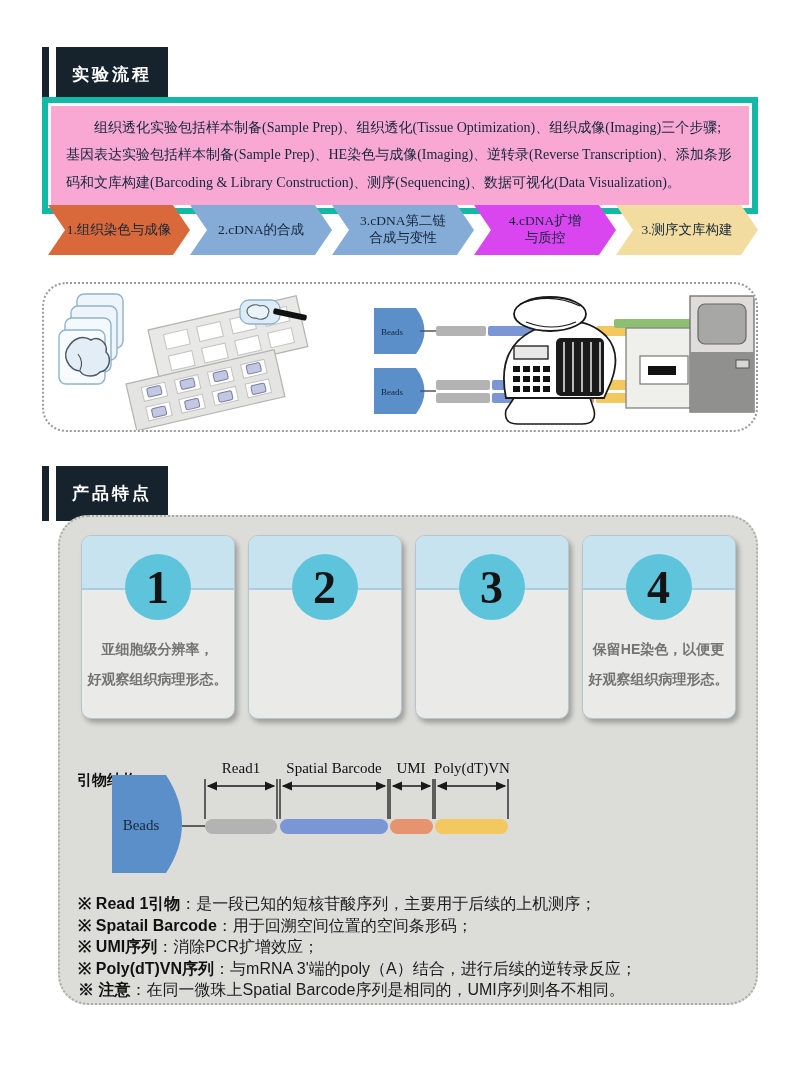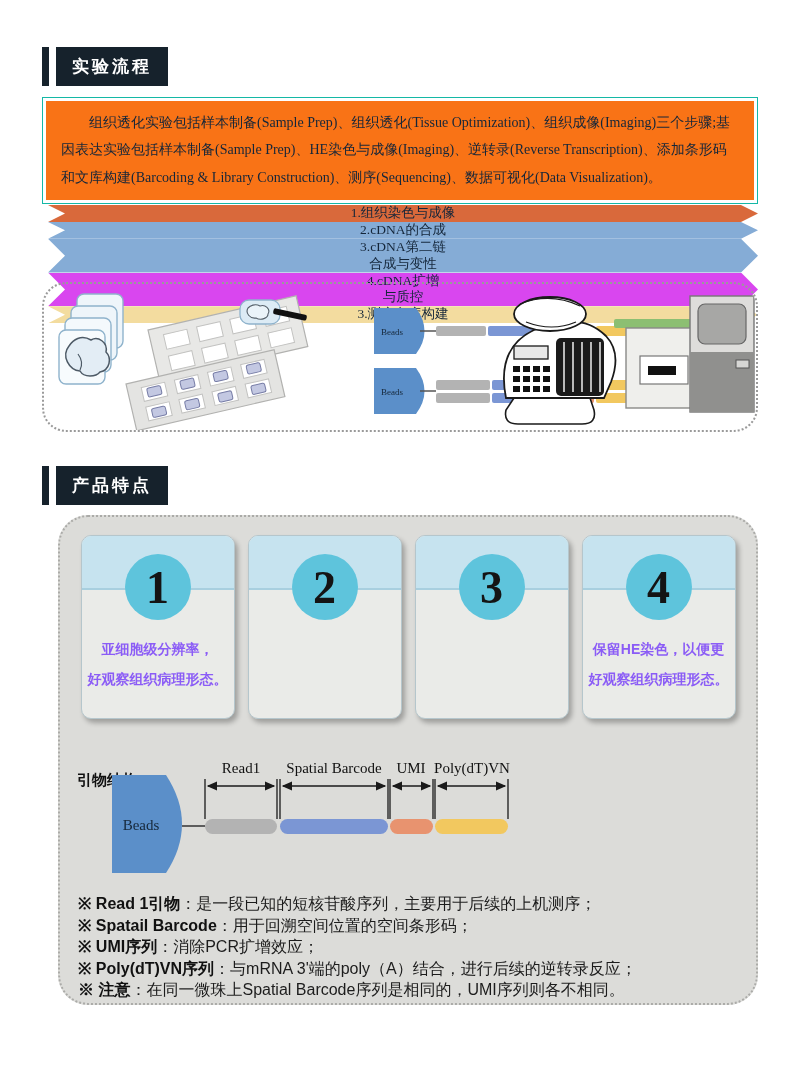--- a/index.html
+++ b/index.html
@@ -6,38 +6,38 @@
   body{
     width:800px;height:1078px;background:#ffffff;position:relative;
     font-family:"Liberation Sans","DejaVu Sans",sans-serif;color:#16283a;
   }
 
   
   .section-header{position:absolute;display:flex;align-items:stretch;}
   .header-bar{width:7px;background:#16222c;margin-right:7px;}
   .header-box{
     background:#16222c;color:#ffffff;font-weight:bold;font-size:17px;
-    padding:8px 16px;letter-spacing:3px;display:flex;align-items:center;
+    padding:16px 16px;letter-spacing:3px;display:flex;align-items:center;
   }
   #wf-header{left:42px;top:47px;}
   #ft-header{left:42px;top:466px;}
 
   
   .desc-box{
     position:absolute;left:42px;top:97px;width:716px;box-sizing:border-box;
-    background:#f97316;border:1px solid #14b8a6;box-shadow:inset 0 0 0 3px #ffffff;
+    background:#f9a8d4;border:6px solid #14b8a6;box-shadow:inset 0 0 0 3px #ffffff;
     padding:11px 18px 12px 18px;
   }
   .desc-box p{
     margin:0;font-family:"Liberation Serif","DejaVu Serif",serif;
     font-size:14px;line-height:1.95;text-indent:2em;color:#14263a;
   }
 
   
-  .steps-row{position:absolute;left:48px;top:205px;width:710px;display:flex;gap:0;flex-direction:column;}
+  .steps-row{position:absolute;left:48px;top:205px;width:710px;display:flex;gap:0;}
   .step{
     flex:1;height:50px;display:flex;align-items:center;justify-content:center;
     text-align:center;font-family:"Liberation Serif","DejaVu Serif",serif;
     font-size:13.5px;line-height:1.25;color:#14263a;white-space:pre-line;
     clip-path:polygon(0 0,calc(100% - 17px) 0,100% 50%,calc(100% - 17px) 100%,0 100%,17px 50%);
   }
 
   
   .illus-box{
     position:absolute;left:42px;top:282px;width:716px;height:150px;box-sizing:border-box;
@@ -57,21 +57,21 @@
   .card-top{height:52px;background:#c6e3ef;border-bottom:2px solid #a8cfdf;}
   .card-circle{
     position:absolute;top:18px;left:50%;transform:translateX(-50%);
     width:66px;height:66px;border-radius:50%;background:#5ec4dc;
     display:flex;align-items:center;justify-content:center;
     font-family:"Liberation Serif","DejaVu Serif",serif;font-weight:bold;
     font-size:46px;color:#141414;
   }
   .card-text{
     position:absolute;top:98px;left:0;width:100%;text-align:center;
-    font-weight:bold;font-size:14px;line-height:2.15;color:#8b5cf6;
+    font-weight:bold;font-size:14px;line-height:2.15;color:#737373;
   }
 
   .primer-heading{position:absolute;left:77px;top:728px;font-weight:bold;font-size:15px;color:#101010;margin-top:43px;}
   .primer-svg{position:absolute;left:58px;top:745px;}
 
   
   .notes{position:absolute;left:78px;top:893px;width:640px;}
   .note{
     font-family:Liberation Sans, sans-serif;font-size:16px;
     line-height:21.5px;color:#1c1c1c;

